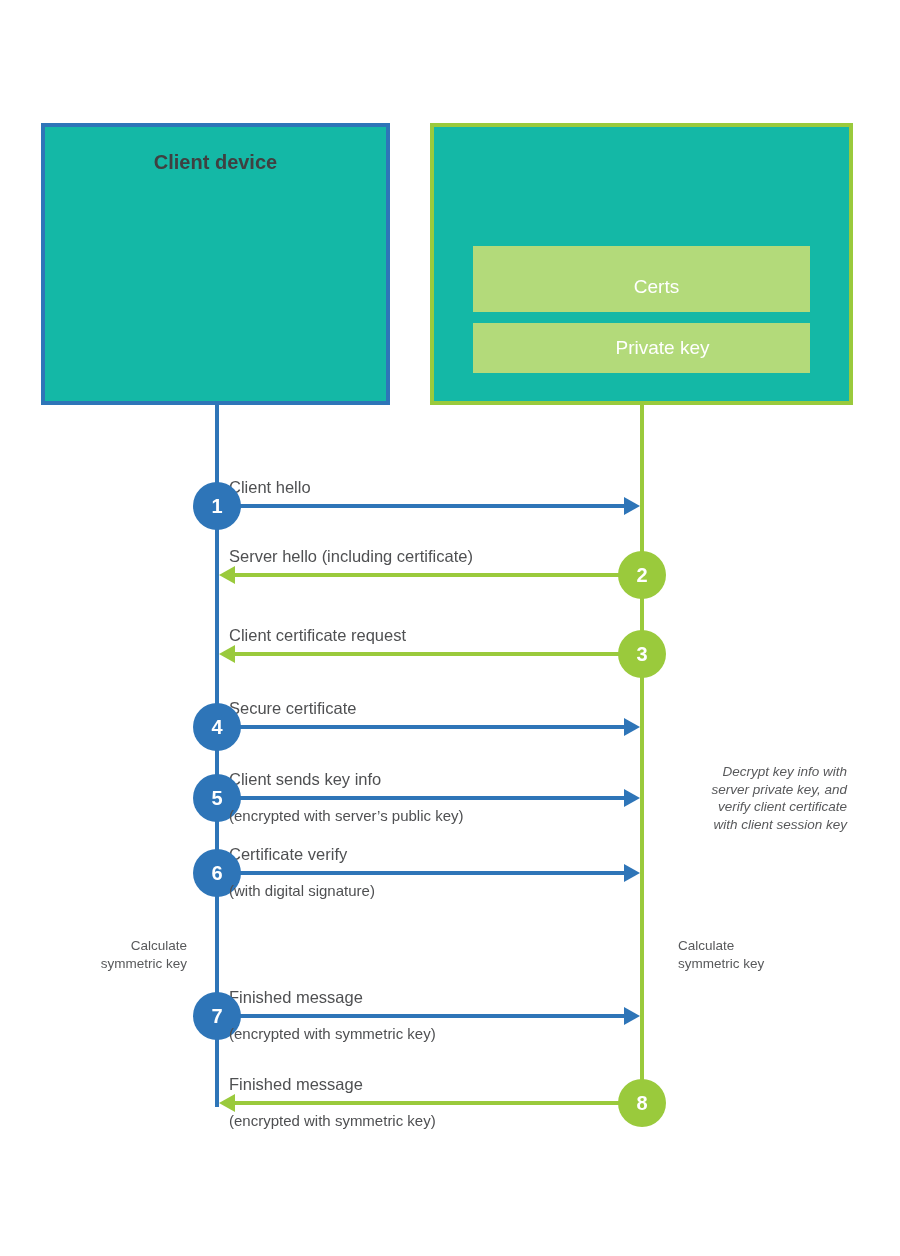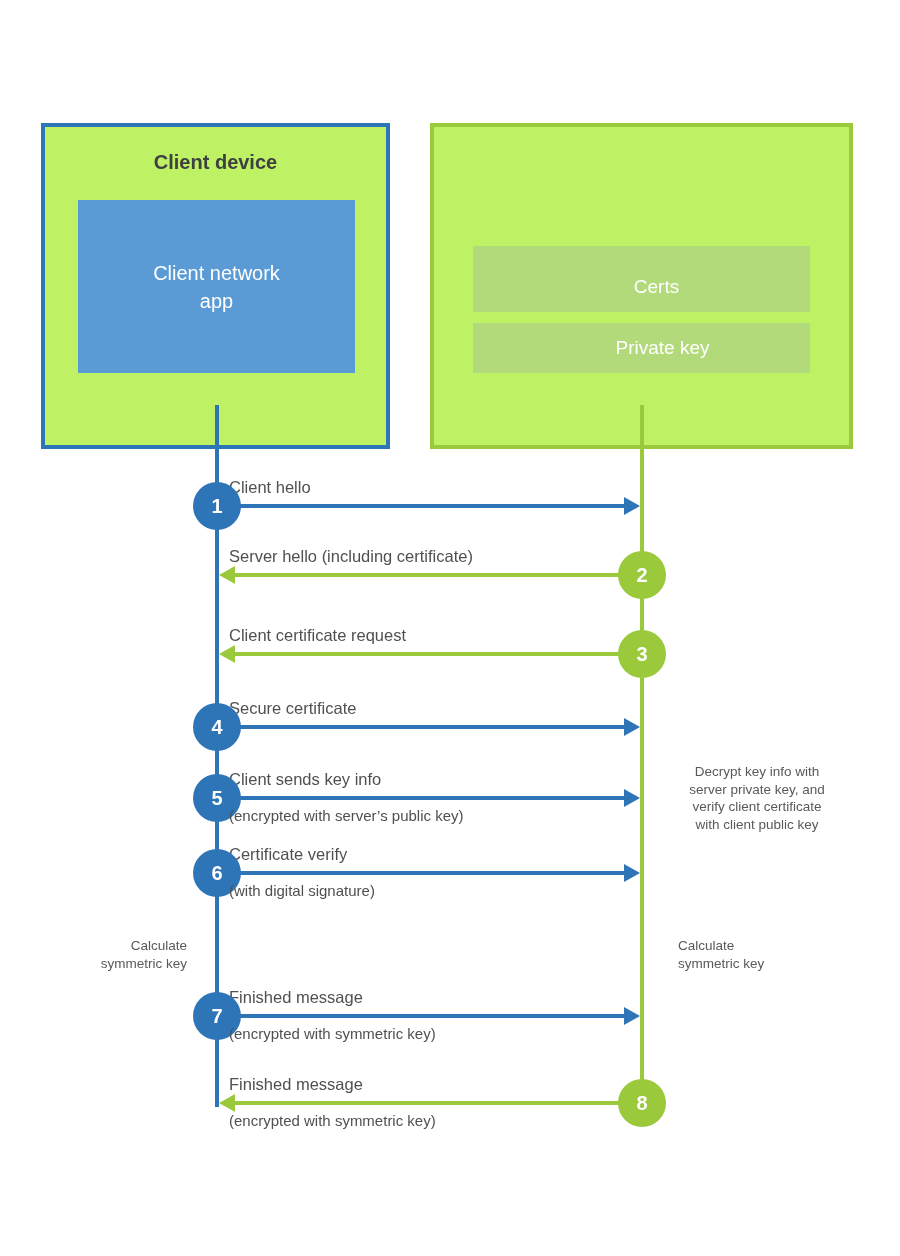--- a/index.html
+++ b/index.html
@@ -14,21 +14,21 @@
   }
   *{margin:0;padding:0;box-sizing:border-box;}
   html,body{background:#ffffff;}
   body{font-family:"Liberation Sans","DejaVu Sans",sans-serif;}
   .diagram{position:relative;width:900px;height:1256px;background:#fff;overflow:hidden;}
 
   .page-title{position:absolute;left:36px;top:30px;font-size:27px;font-weight:300;
     letter-spacing:.2px;color:var(--title);}
 
   
-  .box{position:absolute;top:123px;height:326px;background:#bef264;}
+  .box{position:absolute;top:123px;height:282px;background:#14b8a6;}
   .box.client{left:41px;width:349px;border:4px solid var(--blue);}
   .box.server{left:430px;width:423px;border:4px solid var(--green);}
   .box-title{position:absolute;left:0;right:0;top:24px;text-align:center;
     font-size:20px;font-weight:700;color:var(--heading);}
   .app-box{position:absolute;left:33px;top:73px;width:277px;height:173px;
     background:var(--blue_fill);display:flex;align-items:center;justify-content:center;}
   .app-box .lines{color:#fff;font-size:20px;line-height:28px;text-align:center;}
   .bar{position:absolute;left:39px;width:337px;height:50px;background:var(--green_fill);
     display:flex;align-items:center;justify-content:center;color:#fff;font-size:19px;}
   .bar.b0{top:73px;margin-top:46px;} .bar.b1{top:135px;padding-left:30px;} .bar.b2{top:196px;padding-left:42px;}
@@ -54,38 +54,32 @@
   .lbl{position:absolute;left:229px;width:400px;text-align:left;color:var(--label);}
   .lbl.main{top:-30px;font-size:16.5px;line-height:22px;}
   .lbl.sub{top:9px;font-size:15px;line-height:18px;}
 
   .r1{top:506px;} .r2{top:575px;} .r3{top:654px;} .r4{top:727px;}
   .r5{top:798px;} .r6{top:873px;} .r7{top:1016px;} .r8{top:1103px;}
 
   
   .note{position:absolute;font-size:13.5px;line-height:17.5px;color:var(--note);}
   .note span{display:block;}
-  .note.decrypt{left:667px;top:763px;width:180px;text-align:center;}
+  .note.decrypt{left:667px;top:763px;width:180px;text-align:right;font-style:italic;}
   .note.calc-left{left:55px;top:937px;width:132px;text-align:right;}
   .note.calc-right{left:678px;top:937px;width:140px;text-align:left;}
 </style>
 </head>
 <body>
 
 <div class="diagram">
 
 
   <div class="box client">
     <div class="box-title">Client device</div>
-    <div class="app-box">
-      <div class="lines">
-        <span style="display:block">Client network</span>
-        <span style="display:block">app</span>
-      </div>
-    </div>
   </div>
 
   <div class="box server">
     <div class="bar b0">Secure session module</div>
     <div class="bar b1">Certs</div>
     <div class="bar b2">Private key</div>
   </div>
 
   <div class="lifeline blue"></div>
   <div class="lifeline green"></div>
@@ -147,21 +141,21 @@
     <div class="shaft"></div>
     <div class="head"></div>
     <div class="circle">8</div>
     <div class="lbl sub">(encrypted with symmetric key)</div>
   </div>
 
   <div class="note decrypt">
     <span>Decrypt key info with</span>
     <span>server private key, and</span>
     <span>verify client certificate</span>
-    <span>with client public key</span>
+    <span>with client session key</span>
   </div>
 
   <div class="note calc-left">
     <span>Calculate</span>
     <span>symmetric key</span>
   </div>
 
   <div class="note calc-right">
     <span>Calculate</span>
     <span>symmetric key</span>

